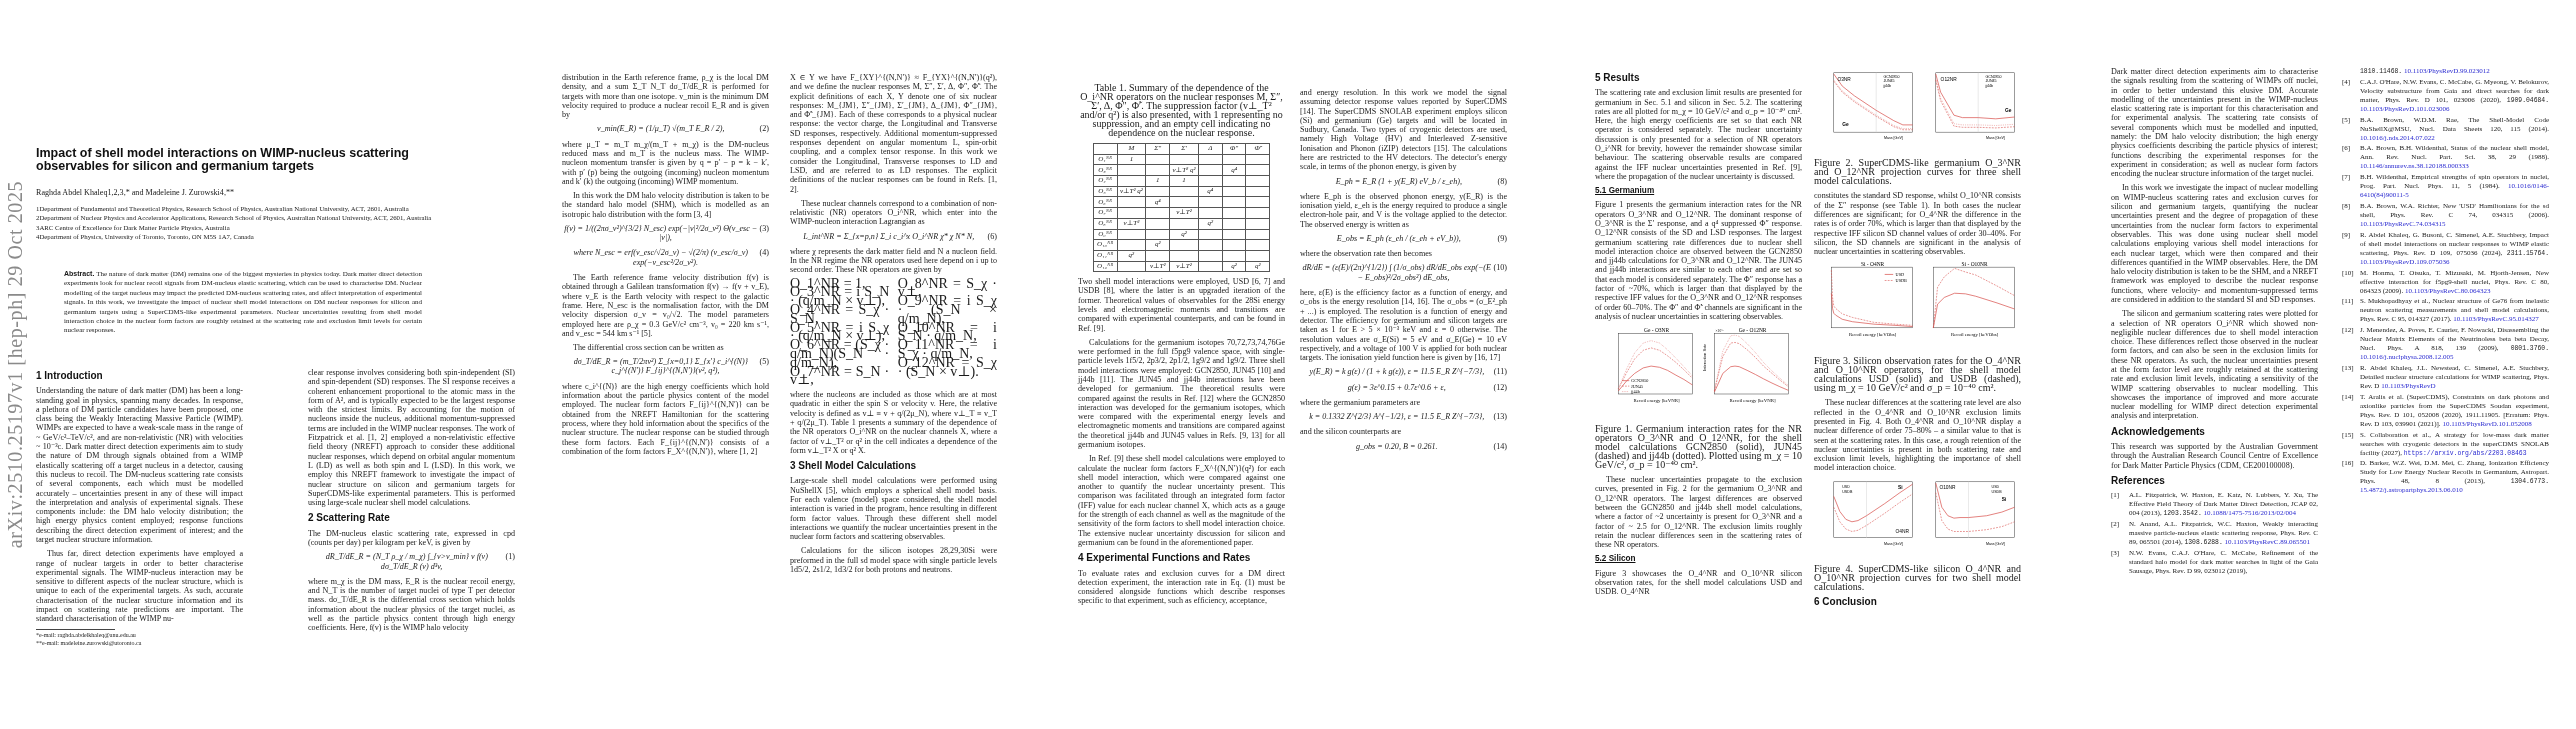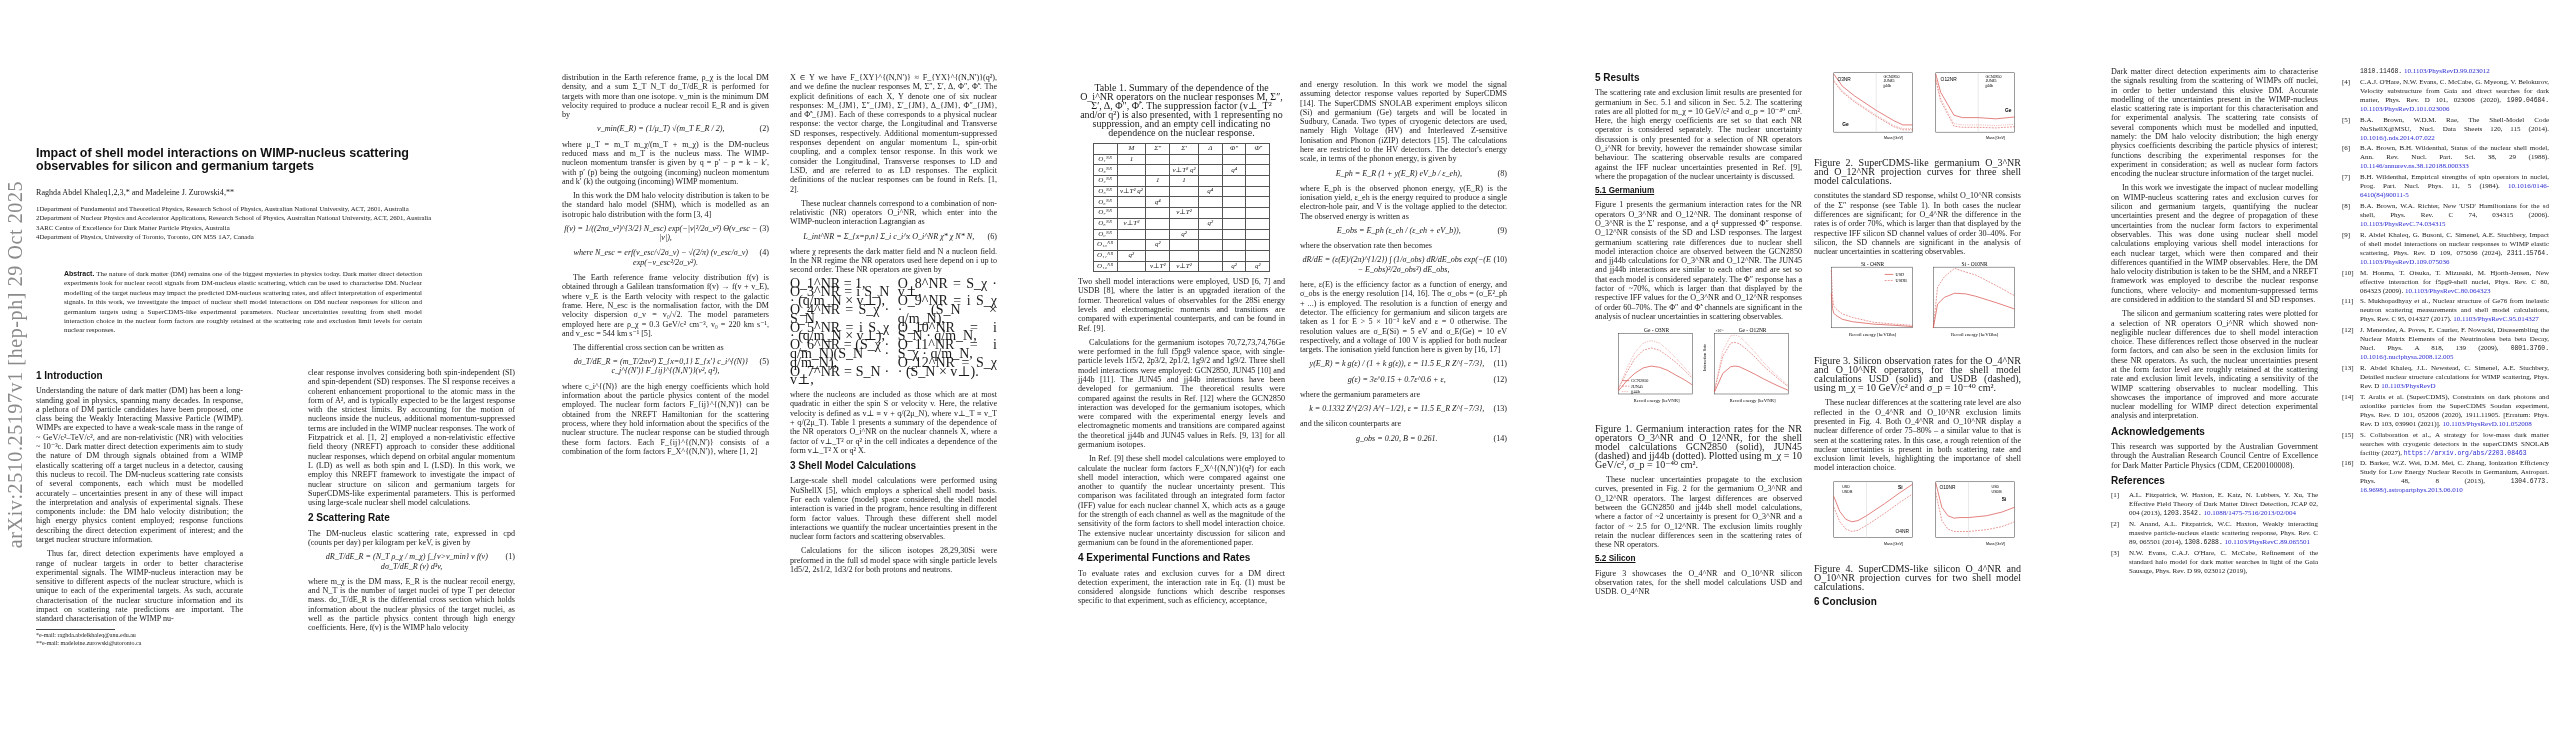--- a/index.html
+++ b/index.html
@@ -225,21 +225,21 @@
         </tr>
   </tbody>
     </table>
   <p>Two shell model interactions were employed, USD [6, 7] and USDB [8], where the latter is an upgraded iteration of the former. Theoretical values of observables for the 28Si energy levels and electromagnetic moments and transitions are compared with experimental counterparts, and can be found in Ref. [9].</p>
   <p class="ind">Calculations for the germanium isotopes 70,72,73,74,76Ge were performed in the full f5pg9 valence space, with single-particle levels 1f5/2, 2p3/2, 2p1/2, 1g9/2 and 1g9/2. Three shell model interactions were employed: GCN2850, JUN45 [10] and jj44b [11]. The JUN45 and jj44b interactions have been developed for germanium. The theoretical results were compared against the results in Ref. [12] where the GCN2850 interaction was developed for the germanium isotopes, which were compared with the experimental energy levels and electromagnetic moments and transitions are compared against the theoretical jj44b and JUN45 values in Refs. [9, 13] for all germanium isotopes.</p>
   <p class="ind">In Ref. [9] these shell model calculations were employed to calculate the nuclear form factors F_X^{(N,N′)}(q²) for each shell model interaction, which were compared against one another to quantify the nuclear uncertainty present. This comparison was facilitated through an integrated form factor (IFF) value for each nuclear channel X, which acts as a gauge for the strength of each channel as well as the magnitude of the sensitivity of the form factors to shell model interaction choice. The extensive nuclear uncertainty discussion for silicon and germanium can be found in the aforementioned paper.</p>
   <h2>4  Experimental Functions and Rates</h2>
   <p>To evaluate rates and exclusion curves for a DM direct detection experiment, the interaction rate in Eq. (1) must be considered alongside functions which describe responses specific to that experiment, such as efficiency, acceptance,</p>
 </div>
 
-<div class="col" style="left:1300px; top:80px; width:207px;">
+<div class="col" style="left:1300px; top:88px; width:207px;">
   <p>and energy resolution. In this work we model the signal assuming detector response values reported by SuperCDMS [14]. The SuperCDMS SNOLAB experiment employs silicon (Si) and germanium (Ge) targets and will be located in Sudbury, Canada. Two types of cryogenic detectors are used, namely High Voltage (HV) and Interleaved Z-sensitive Ionisation and Phonon (iZIP) detectors [15]. The calculations here are restricted to the HV detectors. The detector's energy scale, in terms of the phonon energy, is given by</p>
   <div class="eq"><span class="num">(8)</span><span>E_ph = E_R (1 + y(E_R) eV_b / ε_eh),</span></div>
   <p>where E_ph is the observed phonon energy, y(E_R) is the ionisation yield, ε_eh is the energy required to produce a single electron-hole pair, and V is the voltage applied to the detector. The observed energy is written as</p>
   <div class="eq"><span class="num">(9)</span><span>E_obs = E_ph (ε_eh / (ε_eh + eV_b)),</span></div>
   <p>where the observation rate then becomes</p>
   <div class="eq"><span class="num">(10)</span><span>dR/dE = (ε(E)/(2π)^{1/2}) ∫ (1/σ_obs) dR/dE_obs exp(−(E − E_obs)²/2σ_obs²) dE_obs,</span></div>
   <p>here, ε(E) is the efficiency factor as a function of energy, and σ_obs is the energy resolution [14, 16]. The σ_obs = (σ_E²_ph + ...) is employed. The resolution is a function of energy and detector. The efficiency for germanium and silicon targets are taken as 1 for E &gt; 5 × 10⁻³ keV and ε = 0 otherwise. The resolution values are σ_E(Si) = 5 eV and σ_E(Ge) = 10 eV respectively, and a voltage of 100 V is applied for both nuclear targets. The ionisation yield function here is given by [16, 17]</p>
   <div class="eq"><span class="num">(11)</span><span>y(E_R) = k g(ε) / (1 + k g(ε)),   ε = 11.5 E_R Z^{−7/3},</span></div>
   <div class="eq"><span class="num">(12)</span><span>g(ε) = 3ε^0.15 + 0.7ε^0.6 + ε,</span></div>
   <p>where the germanium parameters are</p>
@@ -438,17 +438,17 @@
     <div class="ref">
         <span class="n">[14]</span>
         <span><span>T. Aralis et al. (SuperCDMS), Constraints on dark photons and axionlike particles from the SuperCDMS Soudan experiment, Phys. Rev. D 101, 052008 (2020), 1911.11905. [Erratum: Phys. Rev. D 103, 039901 (2021)]. </span><span class="link">10.1103/PhysRevD.101.052008</span></span>
       </div>
     <div class="ref">
         <span class="n">[15]</span>
         <span><span>S. Collaboration et al., A strategy for low-mass dark matter searches with cryogenic detectors in the superCDMS SNOLAB facility (2027), </span><span class="mono link">https://arxiv.org/abs/2203.08463</span></span>
       </div>
     <div class="ref">
         <span class="n">[16]</span>
-        <span><span>D. Barker, W.Z. Wei, D.M. Mei, C. Zhang, Ionization Efficiency Study for Low Energy Nuclear Recoils in Germanium, Astropart. Phys. 48, 8 (2013), </span><span class="mono">1304.6773.</span> <span class="link">16.9698/j.astropartphys.2013.06.010</span></span>
+        <span><span>D. Barker, W.Z. Wei, D.M. Mei, C. Zhang, Ionization Efficiency Study for Low Energy Nuclear Recoils in Germanium, Astropart. Phys. 48, 8 (2013), </span><span class="mono">1304.6773.</span> <span class="link">15.4872/j.astropartphys.2013.06.010</span></span>
       </div>
   </div>
 </div>
 
 
 </body></html>

